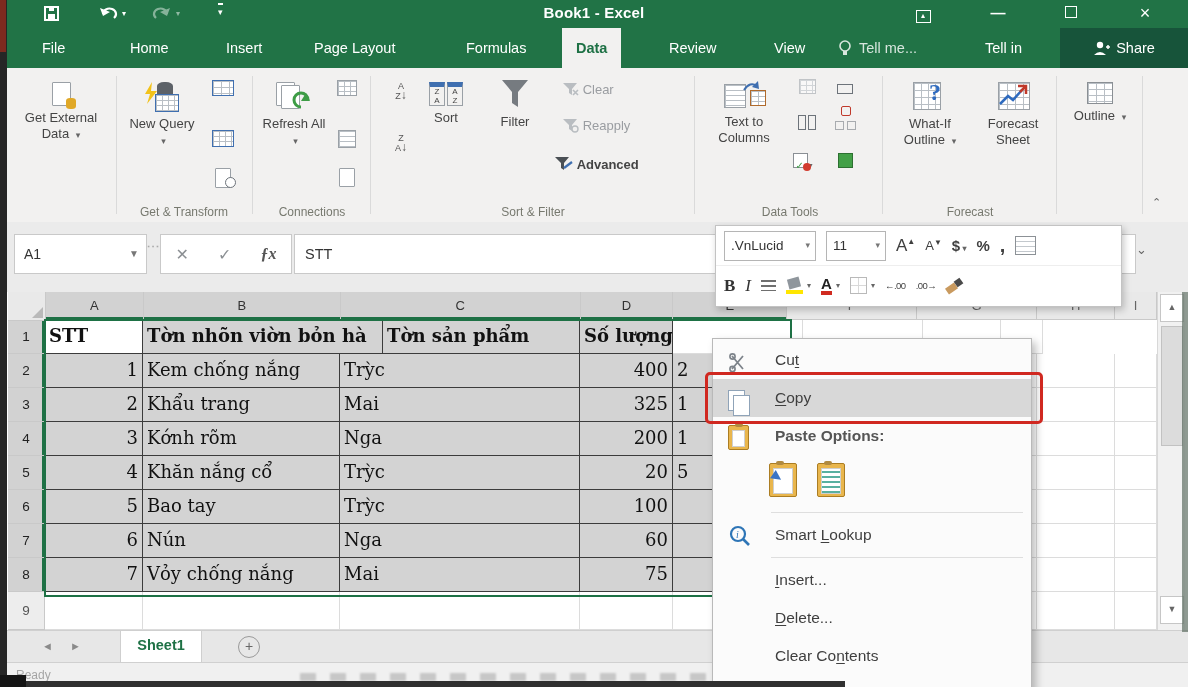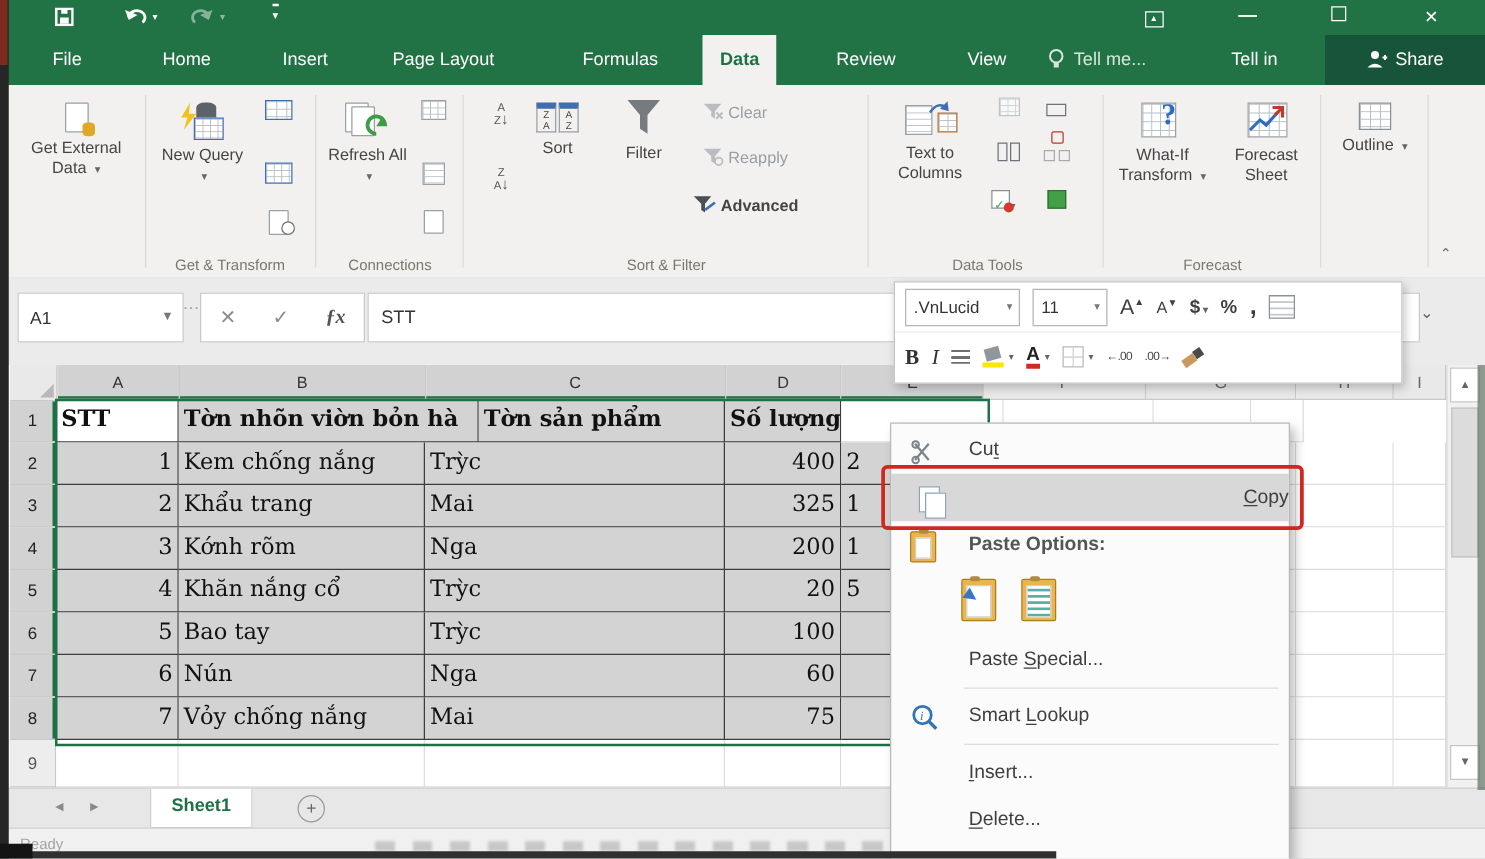--- a/index.html
+++ b/index.html
@@ -118,21 +118,21 @@
   .brushico::before{content:"";position:absolute;left:0;top:6px;width:11px;height:7px;background:#c99a5f;transform:rotate(-35deg);}
   .brushico::after{content:"";position:absolute;right:0;top:0;width:7px;height:7px;background:#4a4a4a;transform:rotate(-35deg);}
   .tableglyph{width:19px;height:17px;border:1.5px solid #8c9196;background:
      linear-gradient(#c3c8cd 1.5px,transparent 1.5px) 0 4px/100% 5px;}
 
   
   .cmenu{position:absolute;left:712px;top:338px;width:320px;height:360px;background:#fbfbfb;border:1px solid #b9b9b9;
          box-shadow:4px 4px 8px rgba(0,0,0,.25);z-index:6;padding-top:2px;box-sizing:border-box;}
   .mi{position:relative;height:38px;line-height:38px;font-size:15.5px;color:#3f3f3f;padding-left:62px;}
   .mi u{text-underline-offset:2px;}
-  .mi.hl{background:#d8d8d8;text-align:right;}
+  .mi.hl{background:#d8d8d8;}
   .mi.boldlbl{font-weight:700;color:#555;}
   .mi .mic{position:absolute;left:15px;top:8px;width:24px;height:24px;}
   .menu-sep{height:1px;background:#dedede;margin:3px 8px 3px 58px;}
   .paste-row{height:54px;position:relative;}
   .ic-clip{display:inline-block;width:22px;height:26px;background:#e9b64d;border:1px solid #ab7d23;border-radius:2px;position:relative;}
   .ic-clip::before{content:"";position:absolute;left:3px;top:4px;right:3px;bottom:2px;background:#fff;border:1px solid #cfcfcf;}
   .ic-clip::after{content:"";position:absolute;left:6px;top:-3px;width:8px;height:4px;background:#b08a40;border-radius:2px;}
   .ic-clip.lines::before{background:linear-gradient(#59b0a0 2px,transparent 2px) 0 2px/100% 5px,#fff;}
   .ic-clip.pen em{position:absolute;left:2px;top:8px;width:0;height:0;border-left:10px solid #3b74c4;border-top:5px solid transparent;border-bottom:5px solid transparent;transform:rotate(35deg);}
   .ic-copy{display:inline-block;width:15px;height:19px;background:#fff;border:1.5px solid #8fa3b8;position:relative;}
@@ -168,20 +168,21 @@
     <span class="qat-btn" style="left:122px;top:9px;font-size:8px;">▾</span>
     <span class="qat-btn" style="left:152px;top:5px;opacity:.45;">
       <svg width="20" height="16">
           <path d="M4 13 A6.5 5.5 0 1 1 15 9" fill="none" stroke="#fff" stroke-width="2.2"></path>
           <path d="M18 3 L15 11 L8 7 Z" fill="#fff"></path>
         </svg>
     </span>
     <span class="qat-btn" style="left:176px;top:9px;font-size:8px;opacity:.5;">▾</span>
     <span class="qat-btn" style="left:218px;top:3px;font-size:9px;border-top:2px solid #fff;line-height:14px;">▾</span>
 
+    <div class="title-text">Book1 - Excel</div>
 
     <span class="wctl" style="left:900px;"><span class="ribbonopt">▴</span></span>
     <span class="wctl" style="left:975px;font-weight:700;">—</span>
     <span class="wctl" style="left:1048px;"><span class="maxbox"></span></span>
     <span class="wctl" style="left:1122px;font-size:18px;">×</span>
   </div>
 
   <div class="tabrow">
     <div class="tellme">
       <svg width="15" height="18" style="vertical-align:-4px;margin-right:6px;">
@@ -317,21 +318,21 @@
       <span class="smallico" style="left:134px;top:84px;"><span class="cube"></span></span>
       <div class="glabel">Data Tools</div>
     </div>
 
     <div class="group" style="left:886px;width:168px;">
       <div class="bigbtn drop" style="left:4px;top:14px;width:80px;">
         <span class="bicon" style="position:relative;width:34px;height:30px;">
           <span class="grid-ico" style="position:absolute;left:0;top:0;width:26px;height:26px;background-size:100% 7px,7px 100%;"></span>
           <span style="position:absolute;left:16px;top:2px;color:#2f6bbf;font-weight:700;font-size:24px;font-family:'Liberation Serif',serif;">?</span>
         </span>
-        <span>What-If Transform</span>
+        <span>What-If Outline</span>
       </div>
       <div class="bigbtn" style="left:90px;top:14px;width:74px;">
         <span class="bicon" style="position:relative;width:34px;height:30px;">
           <span class="grid-ico" style="position:absolute;left:2px;top:0;width:30px;height:26px;background-size:100% 7px,8px 100%;"></span>
           <svg width="34" height="28" style="position:absolute;left:0;top:0;">
               <path d="M4 22 L12 14 L17 18 L26 8" fill="none" stroke="#2f6bbf" stroke-width="2.5"></path>
               <path d="M22 4 L30 4 L30 12" fill="none" stroke="#c0392b" stroke-width="2.5"></path>
               <path d="M30 4 L24 10" stroke="#c0392b" stroke-width="2.5"></path>
             </svg>
         </span>
@@ -540,21 +541,20 @@
             <circle cx="4.5" cy="3.5" r="2.6" fill="none" stroke="#7d838a" stroke-width="1.6"></circle>
           </svg></span><span>Cu<u>t</u></span></div>
       <div class="mi hl"><span class="mic"><span class="ic-copy"></span></span><span><u>C</u>opy</span></div>
       <div class="mi boldlbl"><span class="mic"><span class="ic-clip" style="width:19px;height:23px;"></span></span><span>Paste Options:</span></div>
       <div class="paste-row">
         <span class="ic-clip pen" style="position:absolute;left:56px;top:8px;width:26px;height:32px;">
           <em></em>
         </span>
         <span class="ic-clip lines" style="position:absolute;left:104px;top:8px;width:26px;height:32px;"></span>
       </div>
-      <div class="mi"><span>Paste <u>S</u>pecial...</span></div>
       <div class="menu-sep"></div>
       <div class="mi"><span class="mic"><svg width="24" height="24">
             <circle cx="10" cy="10" r="7" fill="none" stroke="#2e75b6" stroke-width="2.2"></circle>
             <line x1="15" y1="15" x2="21" y2="21" stroke="#2e75b6" stroke-width="2.6"></line>
             <text x="8" y="14" font-size="10" fill="#2e75b6" font-family="Liberation Serif,serif" font-style="italic">i</text>
           </svg></span><span>Smart <u>L</u>ookup</span></div>
       <div class="menu-sep"></div>
       <div class="mi"><span><u>I</u>nsert...</span></div>
       <div class="mi"><span><u>D</u>elete...</span></div>
       <div class="mi"><span>Clear Co<u>n</u>tents</span></div>

